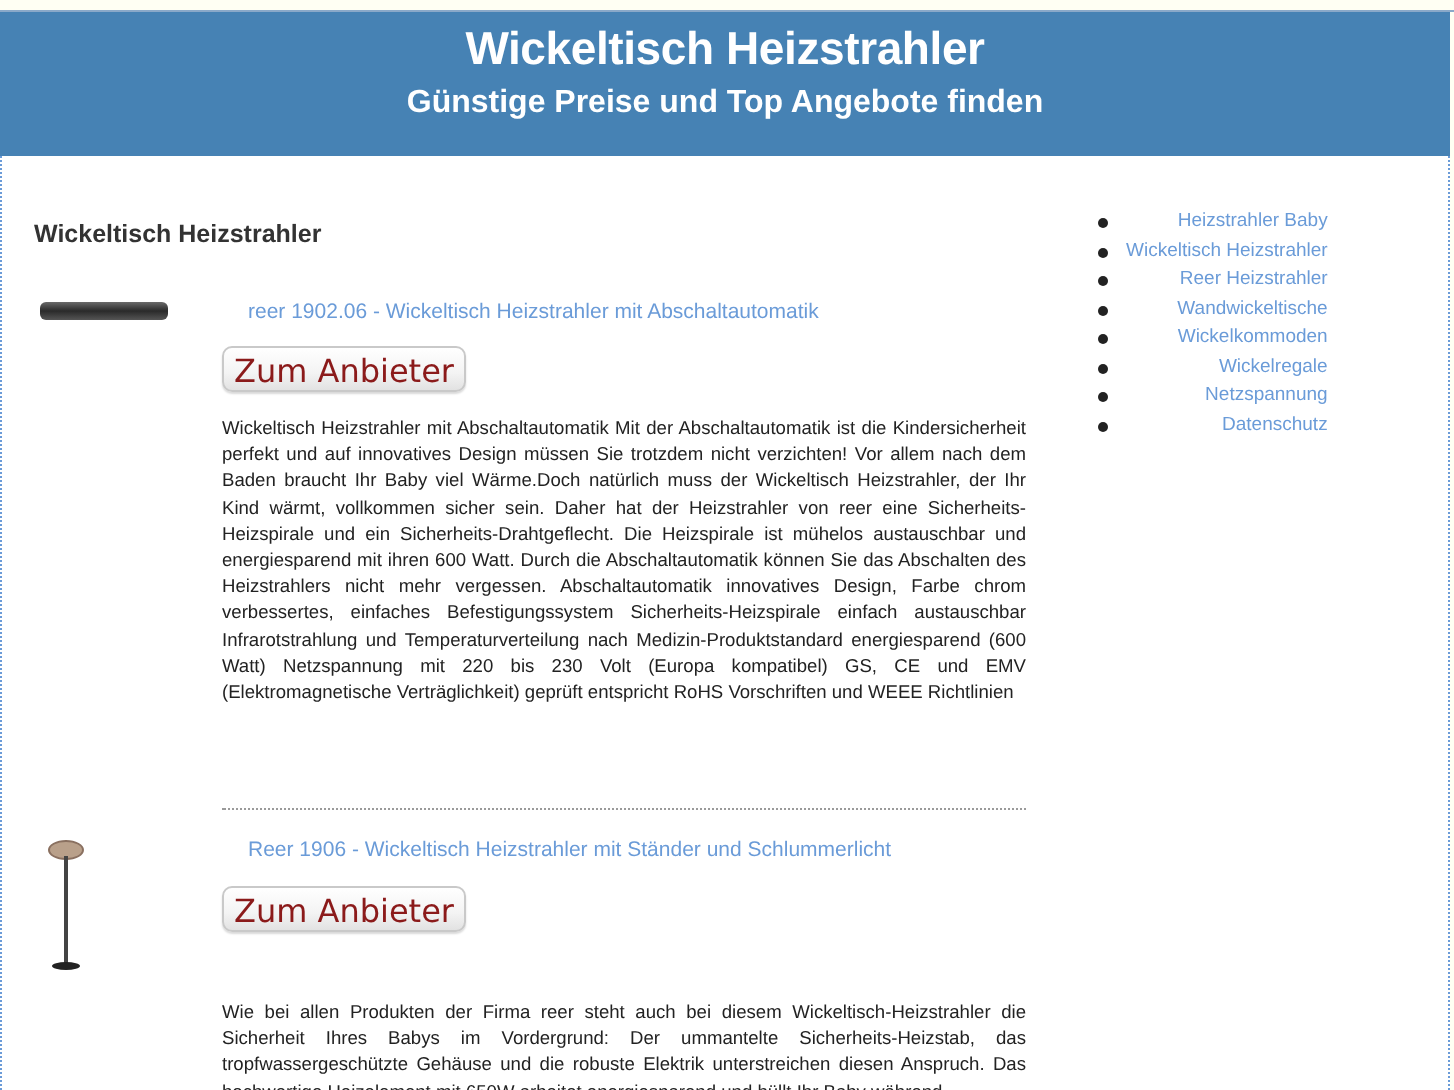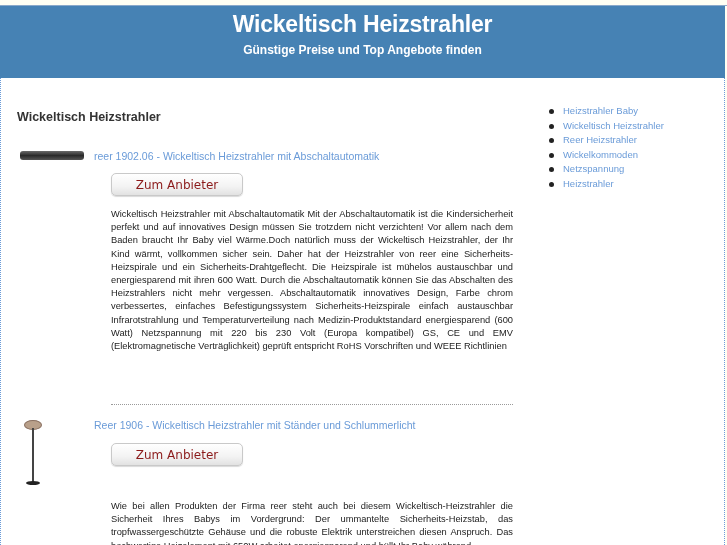--- a/index.html
+++ b/index.html
@@ -19,21 +19,21 @@
     position:absolute; left:0; top:6px; width:725px; height:72px;
     background:#4682b4; color:#ffffff; text-align:center;
   }
   .header h1 {
     margin:0; position:absolute; top:5px; left:0; width:100%;
     font-size:23px; font-weight:bold; letter-spacing:-0.2px;
     font-family:"Liberation Sans", sans-serif;
   }
   .header .tagline {
     position:absolute; top:37px; left:0; width:100%;
-    font-size:12px; font-weight:bold;
+    font-size:16px; font-weight:bold;
   }
   .content-title {
     position:absolute; left:17px; top:110px;
     font-size:12.5px; font-weight:bold; color:#333333;
   }
   .product-img { position:absolute; }
   .img-bar {
     left:20px; top:151px; width:64px; height:9px;
     background:linear-gradient(#6a6a6a,#2a2a2a 50%,#555);
     border-radius:3px;
@@ -43,41 +43,41 @@
     position:absolute; left:2px; top:0; width:16px; height:8px;
     border-radius:50%; background:#b9a08a; border:1px solid #8a7060;
   }
   .img-stand .pole {
     position:absolute; left:10px; top:8px; width:2px; height:54px; background:#444;
   }
   .img-stand .base {
     position:absolute; left:4px; top:61px; width:14px; height:4px; border-radius:50%; background:#222;
   }
   .product-link {
-    position:absolute; left:94px; font-size:10.5px; color:#6a9bd8; text-decoration:none;
+    position:absolute; left:124px; font-size:10.5px; color:#6a9bd8; text-decoration:none;
     white-space:nowrap;
   }
   .btn {
-    position:absolute; left:111px; width:132px; height:23px;
+    position:absolute; left:111px; width:122px; height:23px;
     border:1px solid #c9c9c9; border-radius:5px;
     background:linear-gradient(#ffffff,#f3f3f3 60%,#e2e2e2);
     box-shadow:0 1px 1px rgba(0,0,0,0.15);
-    color:#8b1a1a; font-family:"DejaVu Sans", sans-serif; font-size:12px;
+    color:#8b1a1a; font-family:"DejaVu Sans", sans-serif; font-size:16px;
     text-align:center; line-height:23px; box-sizing:border-box; cursor:pointer;
   }
   .desc {
     position:absolute; left:111px; width:402px;
     font-size:9.3px; line-height:13.2px; color:#222222; text-align:justify;
   }
   .separator {
     position:absolute; left:111px; top:404px; width:402px; height:0;
     border-top:1px dotted #9a9a9a;
   }
   .sidebar {
-    position:absolute; left:549px; top:104px; margin:0; padding:0; list-style:none;
+    position:absolute; left:549px; top:104px; margin:0; padding:0; list-style:none;text-align:right;
   }
   .sidebar li {
     position:relative; padding-left:14px; height:14.5px;
     font-size:9.5px; line-height:14.5px;
   }
   .sidebar li .bullet {
     position:absolute; left:0; top:5px; width:5px; height:5px; border-radius:50%; background:#222;
   }
   .sidebar li a { color:#6a9bd8; text-decoration:none; }
 </style>
@@ -107,16 +107,18 @@
   <div class="base"></div>
 </div>
 <a class="product-link" style="top:419px;">Reer 1906 - Wickeltisch Heizstrahler mit Ständer und Schlummerlicht</a>
 <div class="btn" style="top:443px;">Zum Anbieter</div>
 <div class="desc" style="top:500px;">Wie bei allen Produkten der Firma reer steht auch bei diesem Wickeltisch-Heizstrahler die Sicherheit Ihres Babys im Vordergrund: Der ummantelte Sicherheits-Heizstab, das tropfwassergeschützte Gehäuse und die robuste Elektrik unterstreichen diesen Anspruch. Das hochwertige Heizelement mit 650W arbeitet energiesparend und hüllt Ihr Baby während</div>
 
 <ul class="sidebar">
   <li><span class="bullet"></span><a>Heizstrahler Baby</a></li>
   <li><span class="bullet"></span><a>Wickeltisch Heizstrahler</a></li>
   <li><span class="bullet"></span><a>Reer Heizstrahler</a></li>
+  <li><span class="bullet"></span><a>Wandwickeltische</a></li>
   <li><span class="bullet"></span><a>Wickelkommoden</a></li>
+  <li><span class="bullet"></span><a>Wickelregale</a></li>
   <li><span class="bullet"></span><a>Netzspannung</a></li>
-  <li><span class="bullet"></span><a>Heizstrahler</a></li>
+  <li><span class="bullet"></span><a>Datenschutz</a></li>
 </ul>
 
 </body></html>

